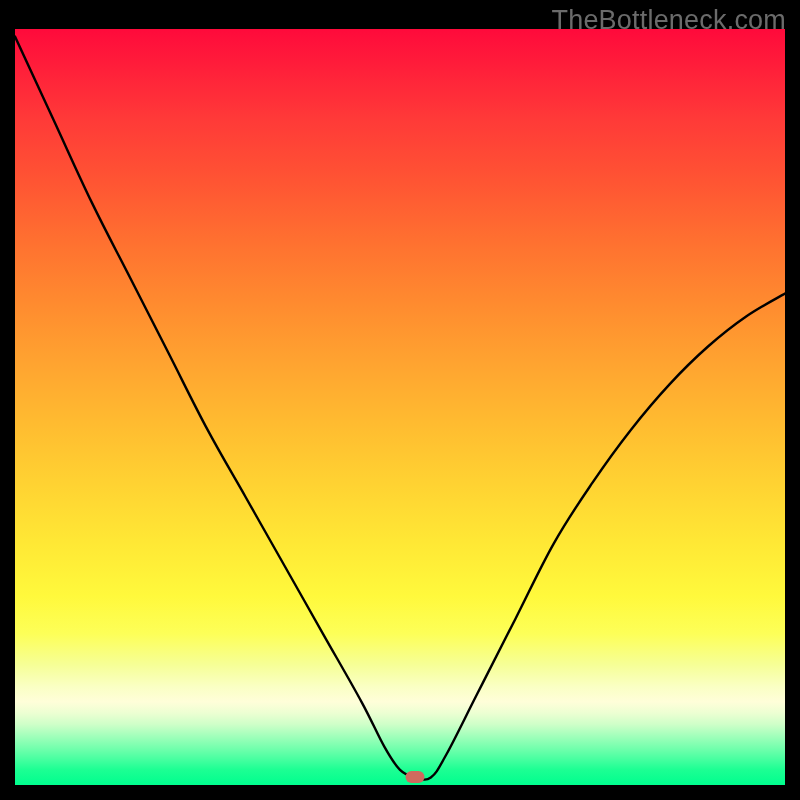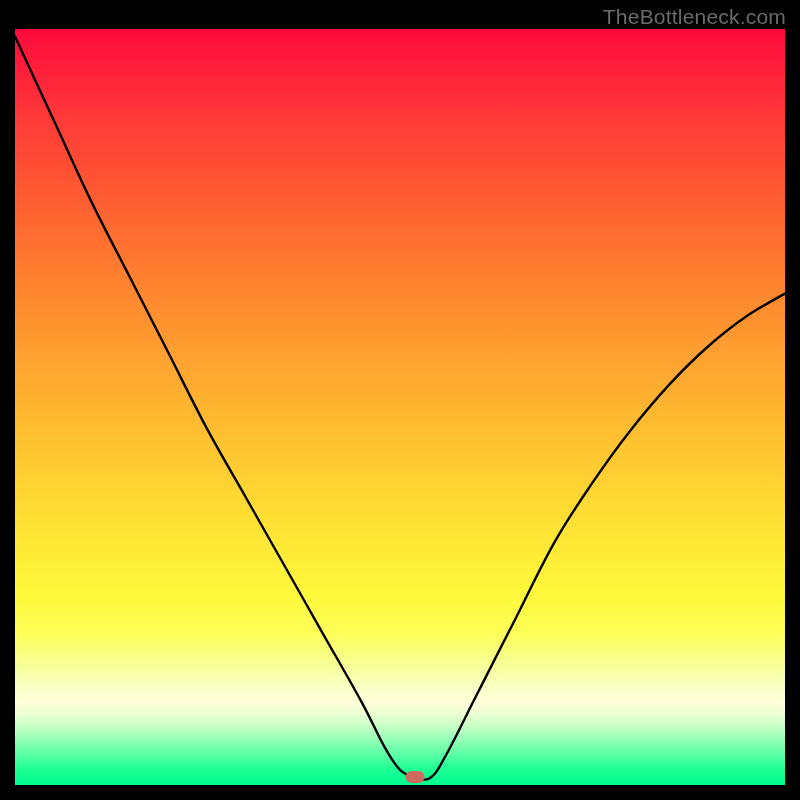--- a/index.html
+++ b/index.html
@@ -8,21 +8,21 @@
     height: 800px;
     background: #000;
     position: relative;
     font-family: Arial, sans-serif;
   }
   .attribution {
     position: absolute;
     top: 5px;
     right: 14px;
     color: #6b6b6b;
-    font-size: 21px;
+    font-size: 27px;
     font-weight: normal;
     letter-spacing: 0.2px;
     z-index: 10;
   }
   .plot-area {
     position: absolute;
     left: 15px;
     top: 29px;
     width: 770px;
     height: 756px;

